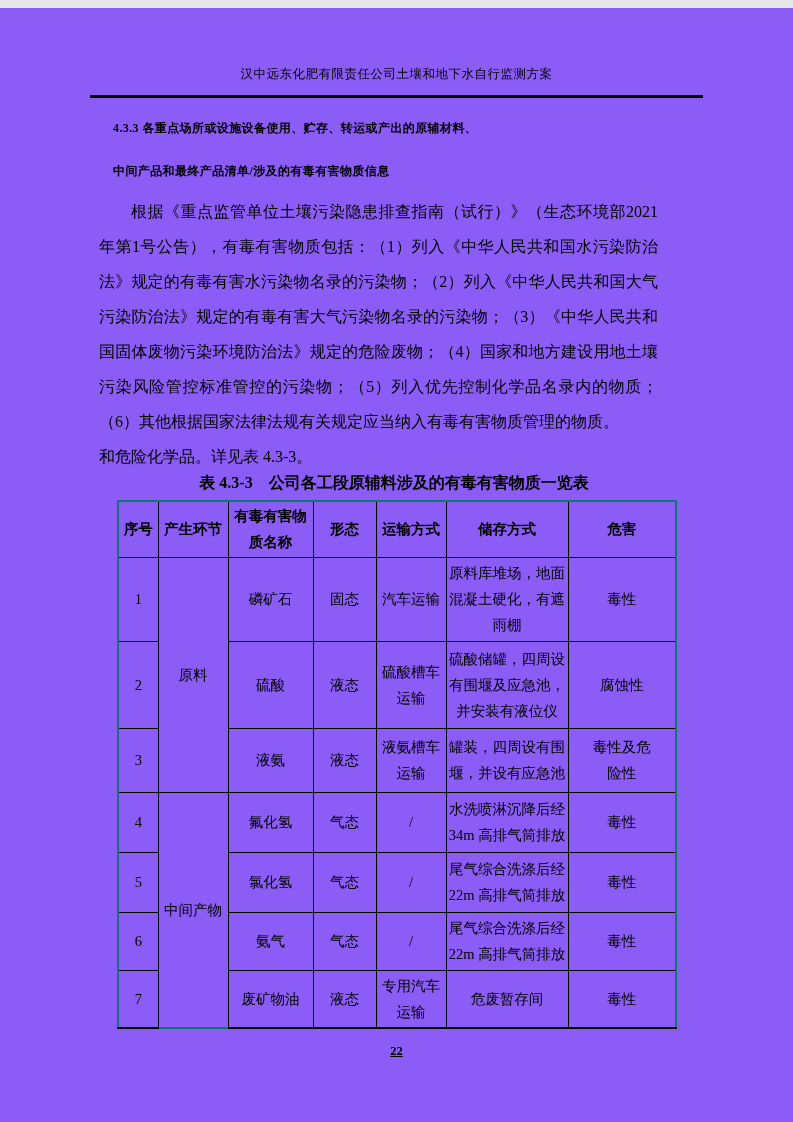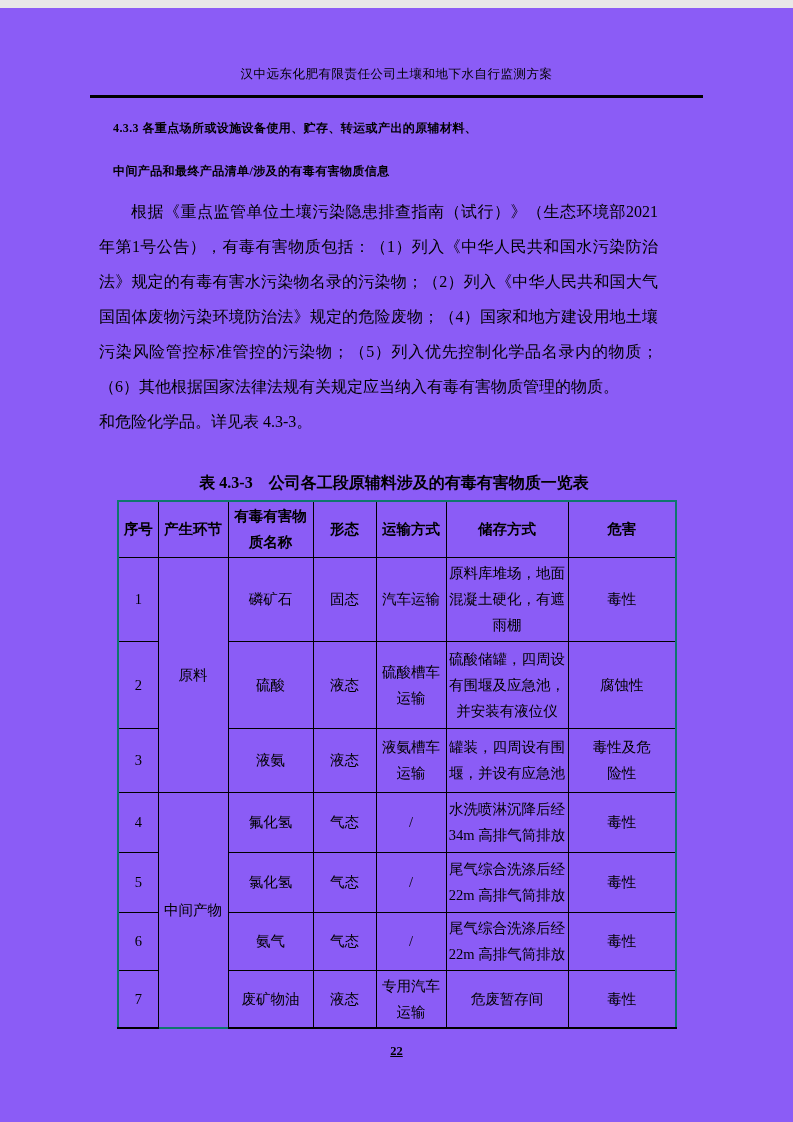--- a/index.html
+++ b/index.html
@@ -99,20 +99,21 @@
 
   <div class="section-heading">
     <div>4.3.3  各重点场所或设施设备使用、贮存、转运或产出的原辅材料、</div>
     <div>中间产品和最终产品清单/涉及的有毒有害物质信息</div>
   </div>
 
   <div class="body-text">
     <div class="body-line jline indent">根据《重点监管单位土壤污染隐患排查指南（试行）》（生态环境部2021</div>
     <div class="body-line jline">年第1号公告），有毒有害物质包括：（1）列入《中华人民共和国水污染防治</div>
     <div class="body-line jline">法》规定的有毒有害水污染物名录的污染物；（2）列入《中华人民共和国大气</div>
+    <div class="body-line jline">污染防治法》规定的有毒有害大气污染物名录的污染物；（3）《中华人民共和</div>
     <div class="body-line jline">国固体废物污染环境防治法》规定的危险废物；（4）国家和地方建设用地土壤</div>
     <div class="body-line jline">污染风险管控标准管控的污染物；（5）列入优先控制化学品名录内的物质；</div>
     <div class="body-line">（6）其他根据国家法律法规有关规定应当纳入有毒有害物质管理的物质。</div>
     <div class="body-line">和危险化学品。详见表 4.3-3。</div>
   </div>
 
   <div class="table-caption">表 4.3-3　公司各工段原辅料涉及的有毒有害物质一览表</div>
 
   <table class="substances">
     <colgroup>

